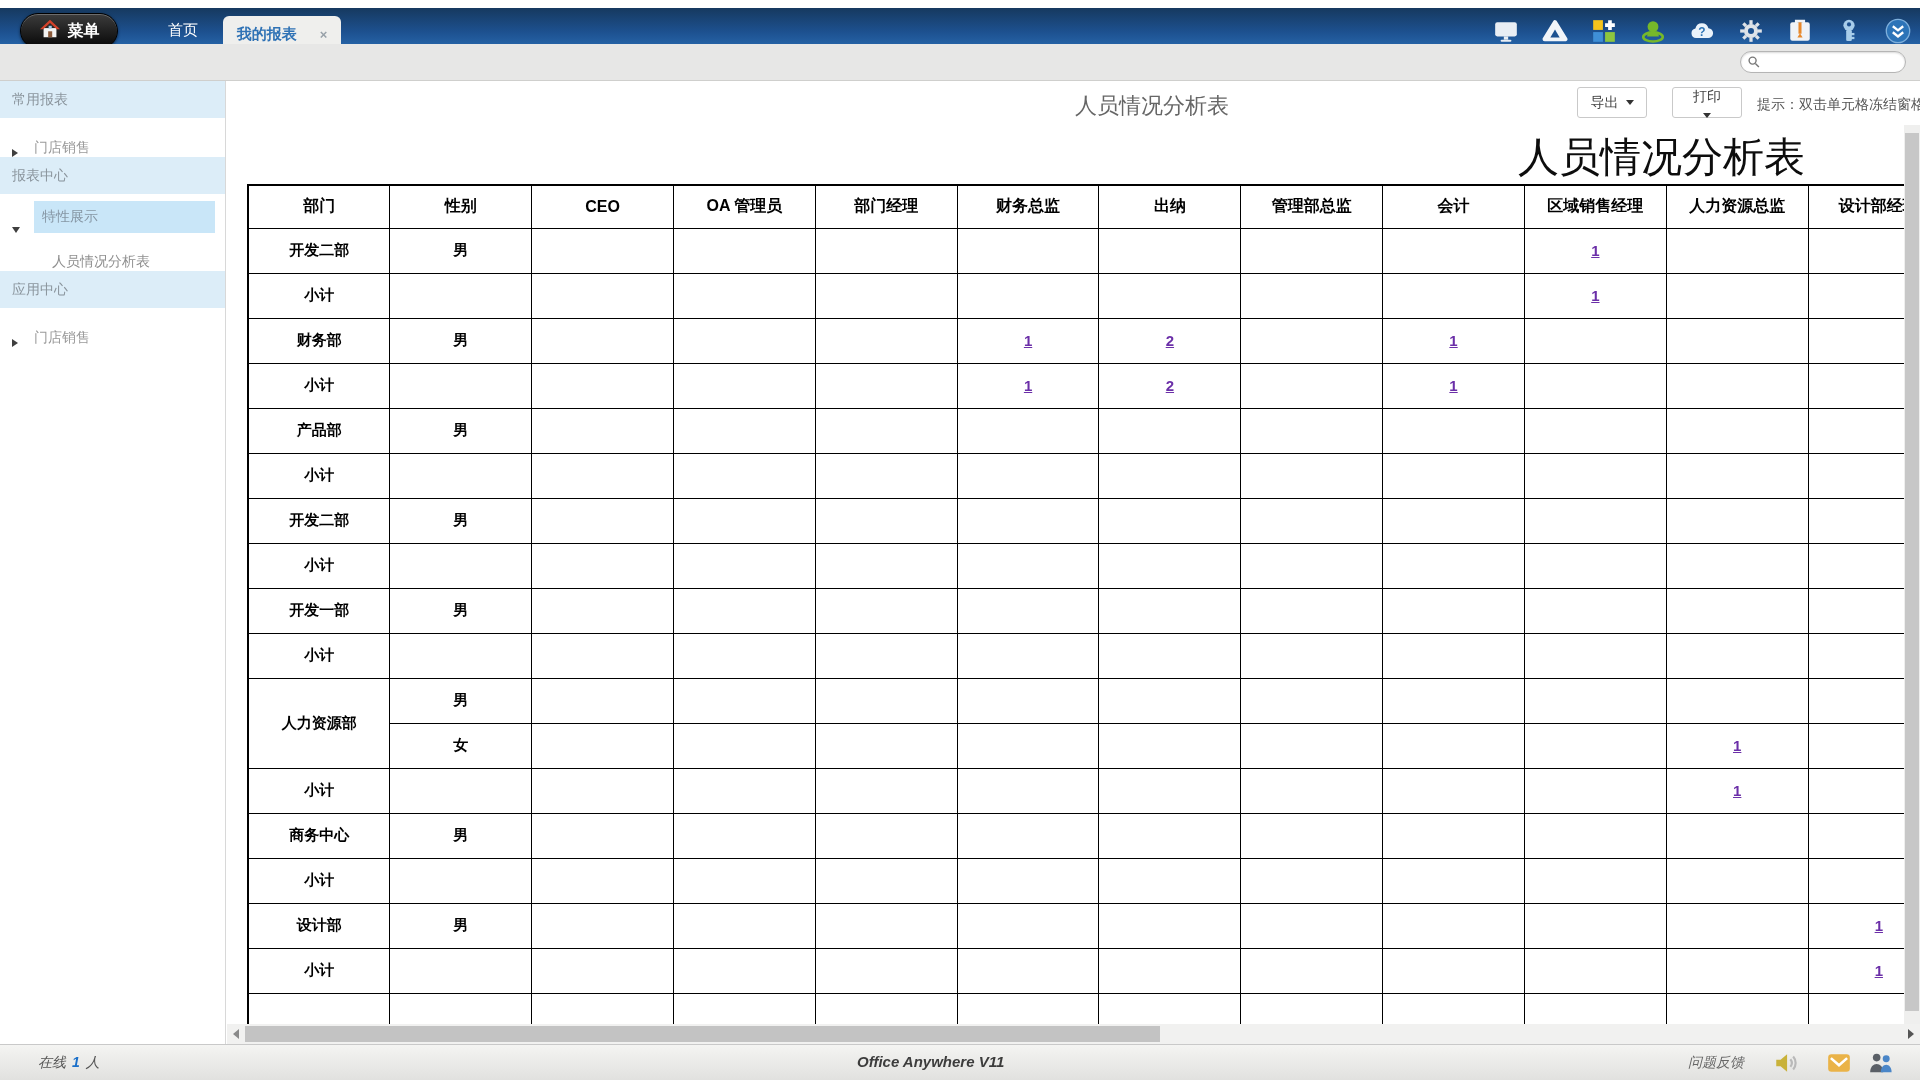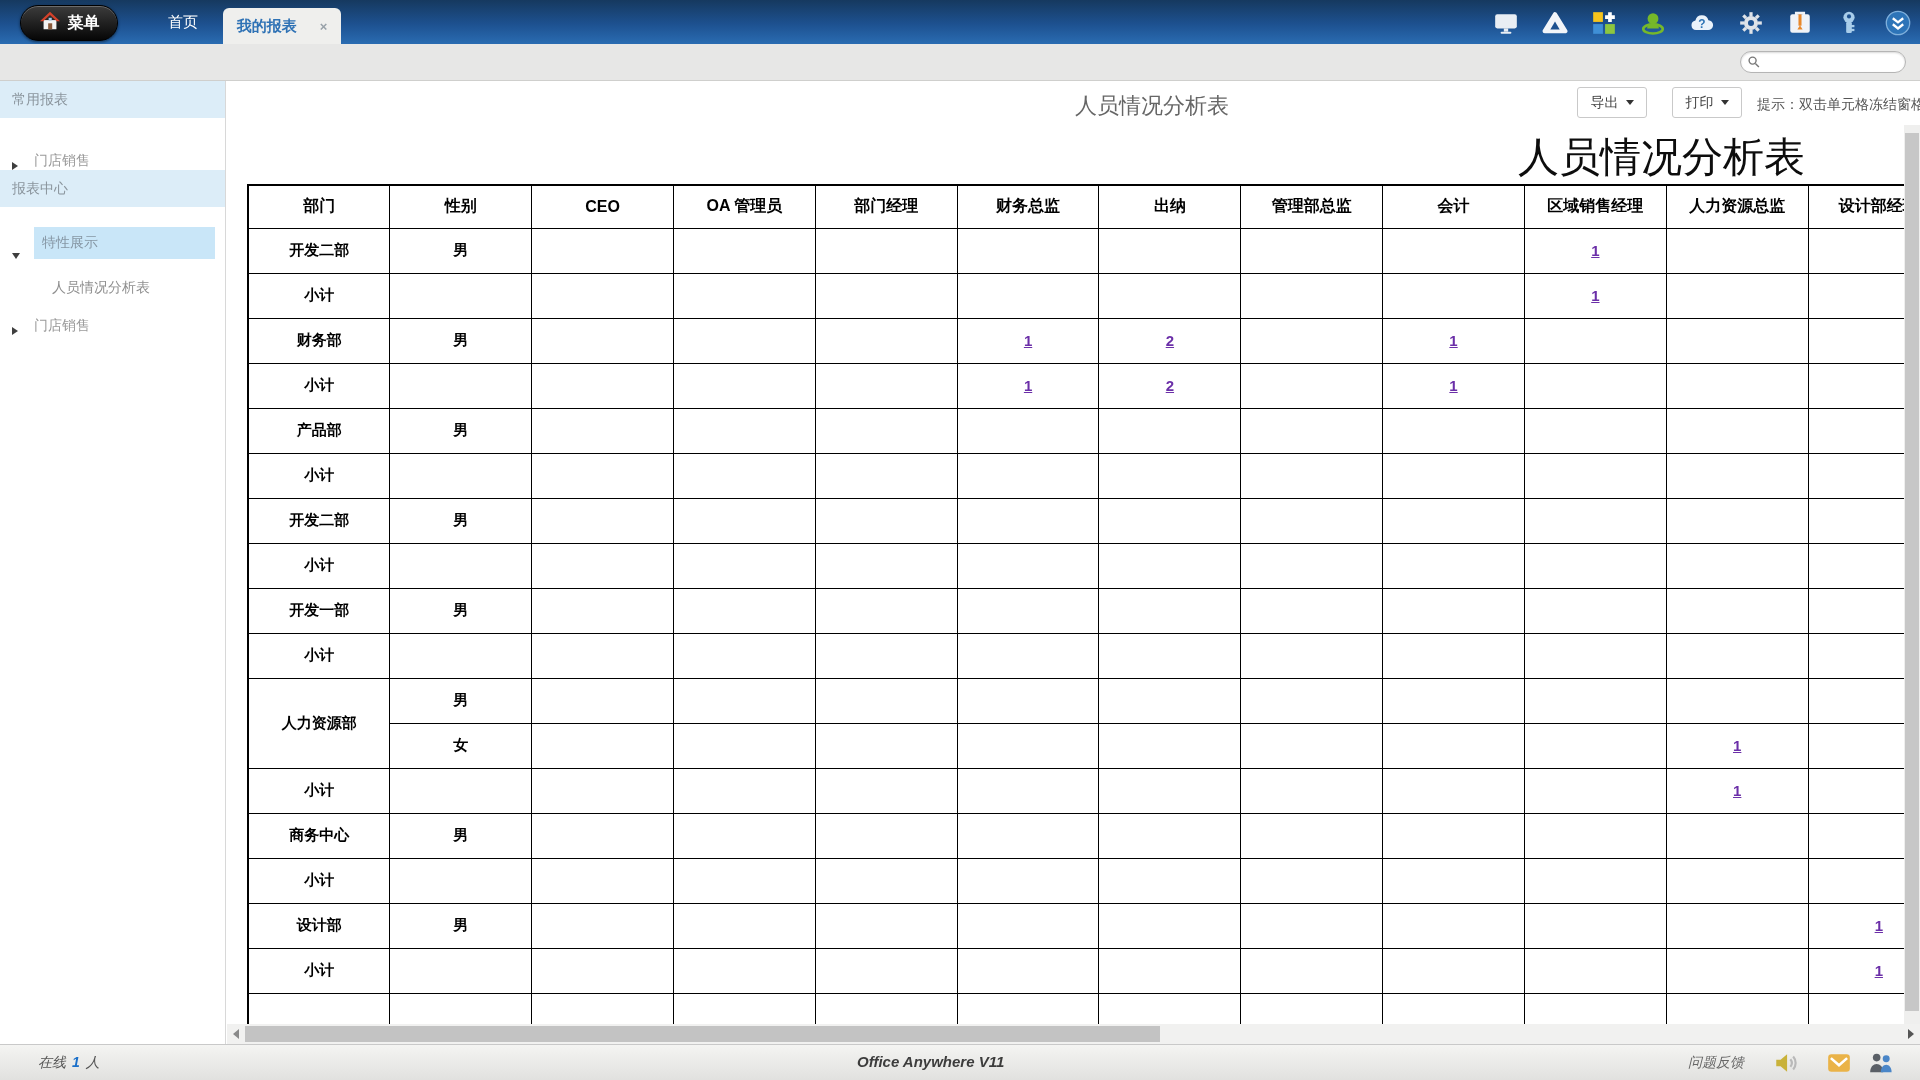--- a/index.html
+++ b/index.html
@@ -1,20 +1,20 @@
 <!DOCTYPE html>
 <html><head>
 <meta charset="utf-8">
 <style>
   * { margin:0; padding:0; box-sizing:border-box; }
   html,body { width:1920px; height:1080px; overflow:hidden; }
   body { font-family:"Liberation Sans","DejaVu Sans",sans-serif; background:#fff; position:relative; }
 
   
-  .topbar { position:absolute; top:0; left:0; width:1920px; height:44px;
+  .topbar { position:absolute; top:8px; left:0; width:1920px; height:44px;
             background:linear-gradient(180deg,#16395f 0%,#1d5190 55%,#2a6cb2 100%); }
   .menu-pill { position:absolute; left:20px; top:5px; width:98px; height:36px; border-radius:18px;
                background:linear-gradient(#3c3c3c,#060606); border:1px solid #000;
                box-shadow:0 1px 3px rgba(0,0,0,.55), inset 0 1px 0 rgba(255,255,255,.25);
                display:flex; align-items:center; justify-content:center; gap:7px;
                color:#fff; font-size:16px; font-weight:bold; cursor:pointer; }
   .tab-home { position:absolute; left:150px; top:0; height:44px; padding:0 18px;
               display:flex; align-items:center; color:#fff; font-size:15px; cursor:pointer; }
   .tab-active { position:absolute; left:223px; top:8px; width:118px; height:36px;
                 background:#efefed; border-radius:6px 6px 0 0;
@@ -32,39 +32,39 @@
                background:#fff; border:1px solid #b5b5b5; border-radius:11px;
                display:flex; align-items:center; padding-left:6px;
                box-shadow:inset 0 1px 2px rgba(0,0,0,.15); }
   .searchbox input { border:none; outline:none; background:transparent; width:130px; font-size:12px; }
   .searchbox svg { width:14px; height:14px; margin-right:4px; }
 
   
   .sidebar { position:absolute; top:81px; left:0; width:226px; height:963px;
              background:#fff; border-right:1px solid #d8d8d8; font-size:14px; }
   .side-section { height:37px; background:#dcedf8; display:flex; align-items:center;
-                  padding-left:12px; color:#8a949c; margin-bottom:14px; cursor:pointer; }
+                  padding-left:12px; color:#8a949c; margin-bottom:1px; cursor:pointer; }
   .side-item { height:38px; display:flex; align-items:flex-end; padding-left:12px;
                color:#9a9a9a; cursor:pointer; }
   .tri-right { width:0; height:0; border-left:6px solid #3f3f3f;
                border-top:4px solid transparent; border-bottom:4px solid transparent; margin-right:16px; }
   .tri-down { width:0; height:0; border-top:6px solid #3f3f3f;
               border-left:4px solid transparent; border-right:4px solid transparent; margin-right:14px; }
   .side-hl { background:#c9e6f8; flex:1; margin-right:10px; padding:7px 8px; color:#8696a4; }
   .side-child { padding-left:52px; color:#8f8f8f; }
 
   
   .rpt-toolbar-title { position:absolute; left:1075px; top:91px; font-size:22px; color:#666; }
   .tbtn { position:absolute; top:87px; width:70px; height:31px; background:#fff;
           border:1px solid #c9c9c9; border-radius:3px; display:flex; align-items:center;
           justify-content:center; gap:7px; font-size:14px; color:#444; cursor:pointer; }
   .tbtn .caret { width:0; height:0; border-top:5px solid #333;
                  border-left:4px solid transparent; border-right:4px solid transparent; }
   .btn-export { left:1577px; }
-  .btn-print { left:1672px; }
+  .btn-print { left:1672px;flex-direction:column; }
   .tip-text { position:absolute; left:1757px; top:96px; width:163px; overflow:hidden;
               white-space:nowrap; font-size:14px; color:#555; }
 
   
   .big-title { position:absolute; left:1518px; top:130px; font-size:41px; color:#0d0d0d; white-space:nowrap; }
   .table-viewport { position:absolute; left:247px; top:184px; width:1657px; height:840px; overflow:hidden; }
   table.report { border-collapse:collapse; table-layout:fixed; width:1704px; background:#fff; }
   table.report th, table.report td { border:1px solid #000; text-align:center;
                                      font-weight:bold; color:#000; overflow:hidden; }
   table.report { border:2px solid #000; }
@@ -213,20 +213,23 @@
   <div class="side-section">
     <span>报表中心</span>
   </div>
   <div class="side-item">
     <span class="tri-down"></span>
     <span class="side-hl">特性展示</span>
   </div>
   <div class="side-item side-child">
     <span>人员情况分析表</span>
   </div>
+  <div class="side-section">
+    <span>应用中心</span>
+  </div>
   <div class="side-item">
     <span class="tri-right"></span>
     <span>门店销售</span>
   </div>
 </div>
 
 <div class="rpt-toolbar-title">人员情况分析表</div>
 <div class="tbtn btn-export">
   <span>导出</span>
   <span class="caret"></span>

